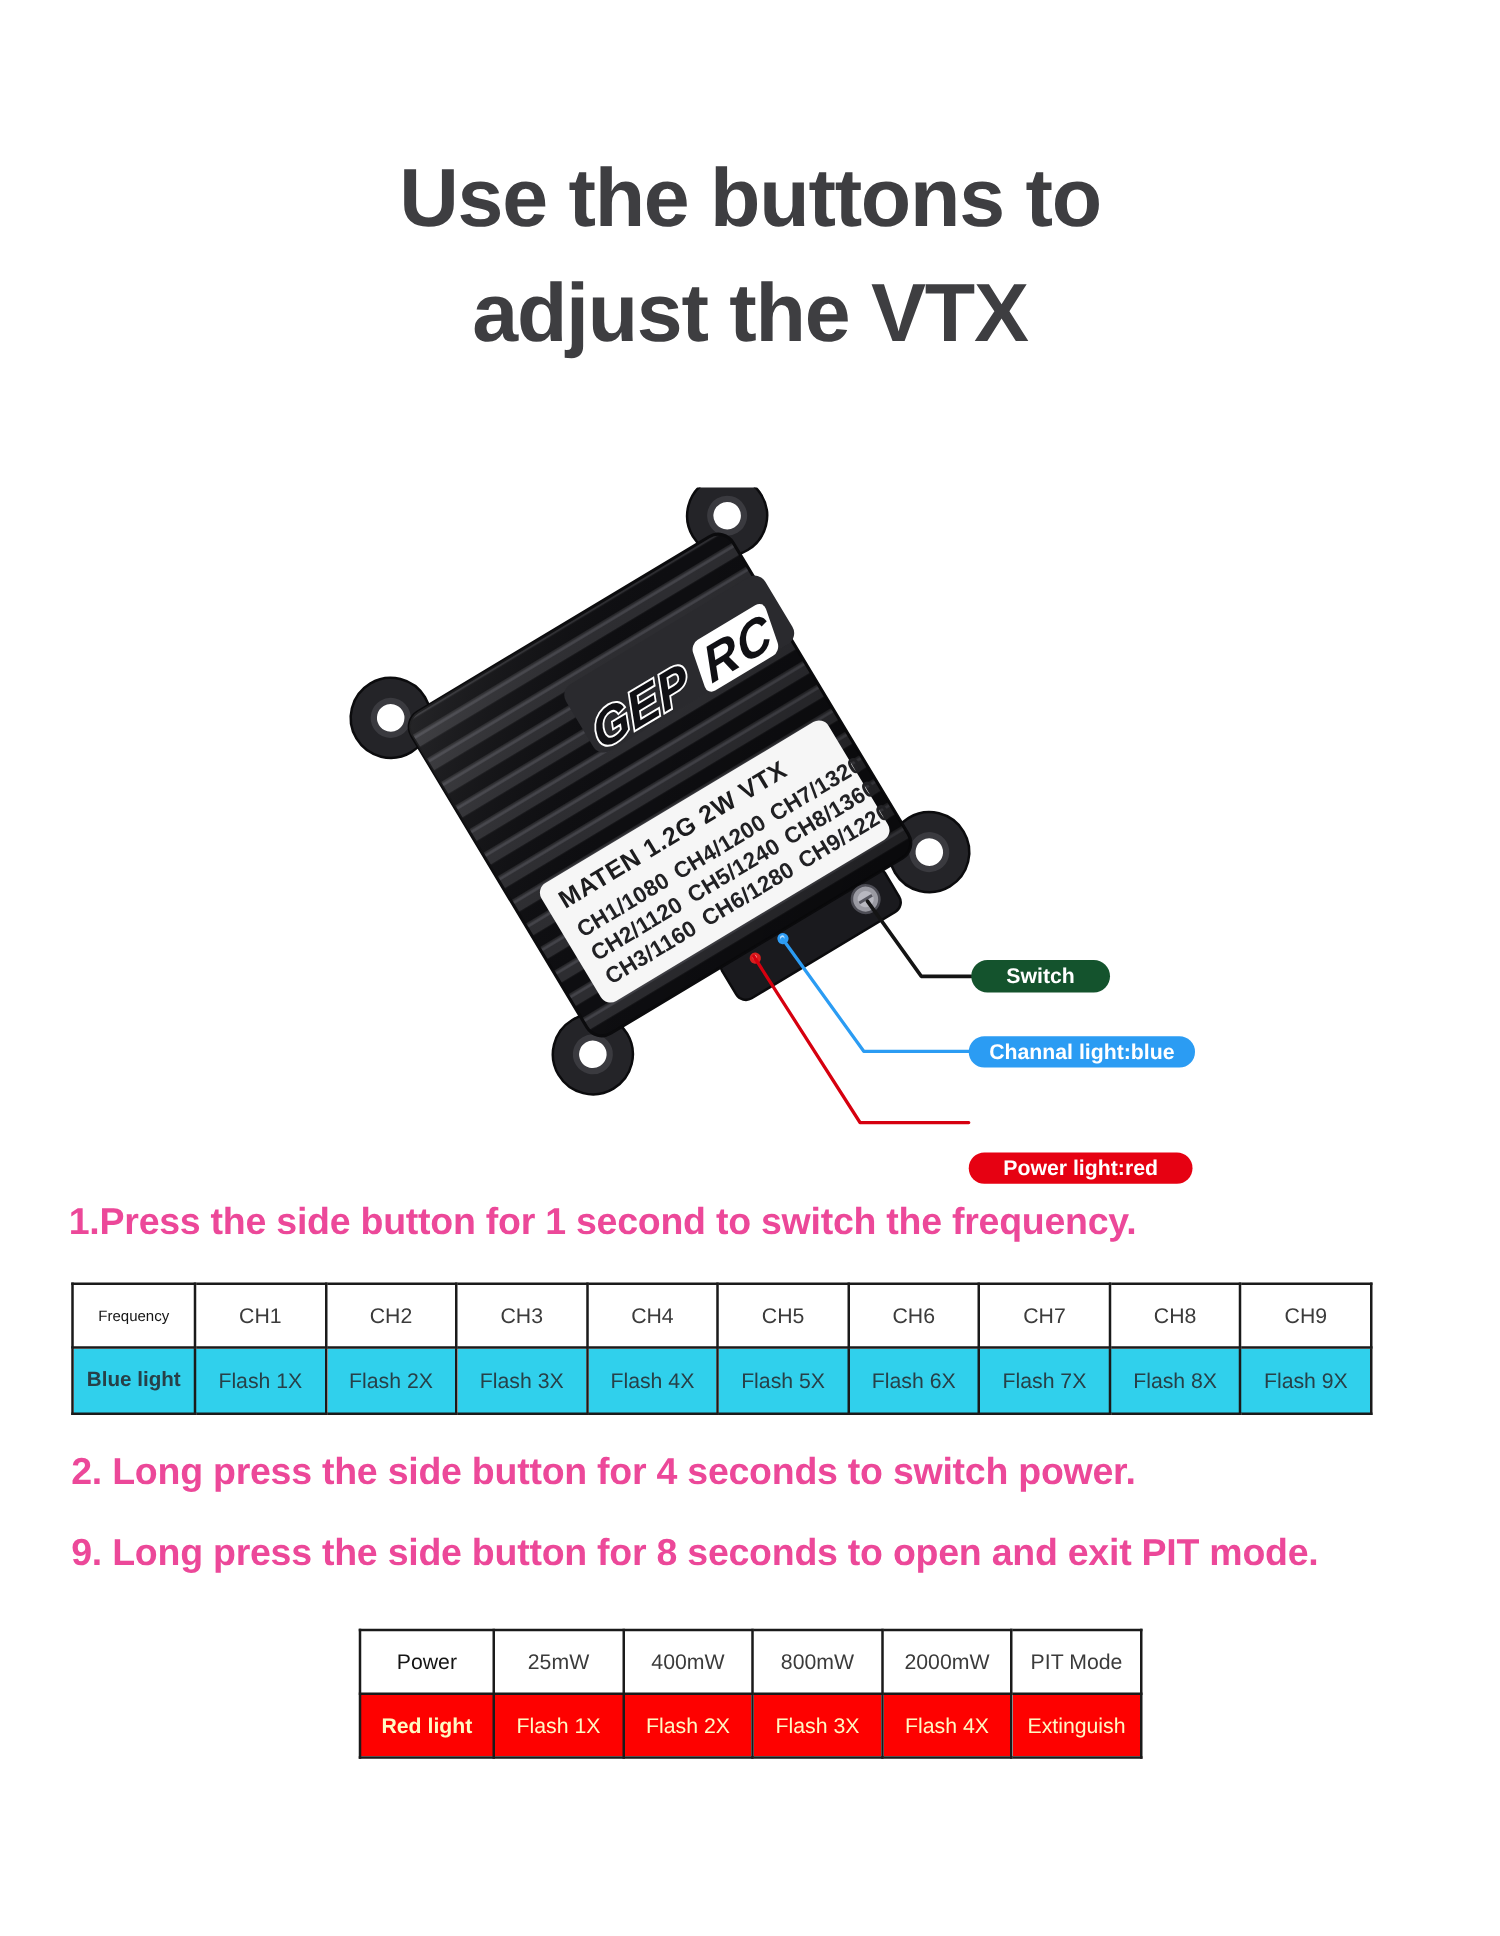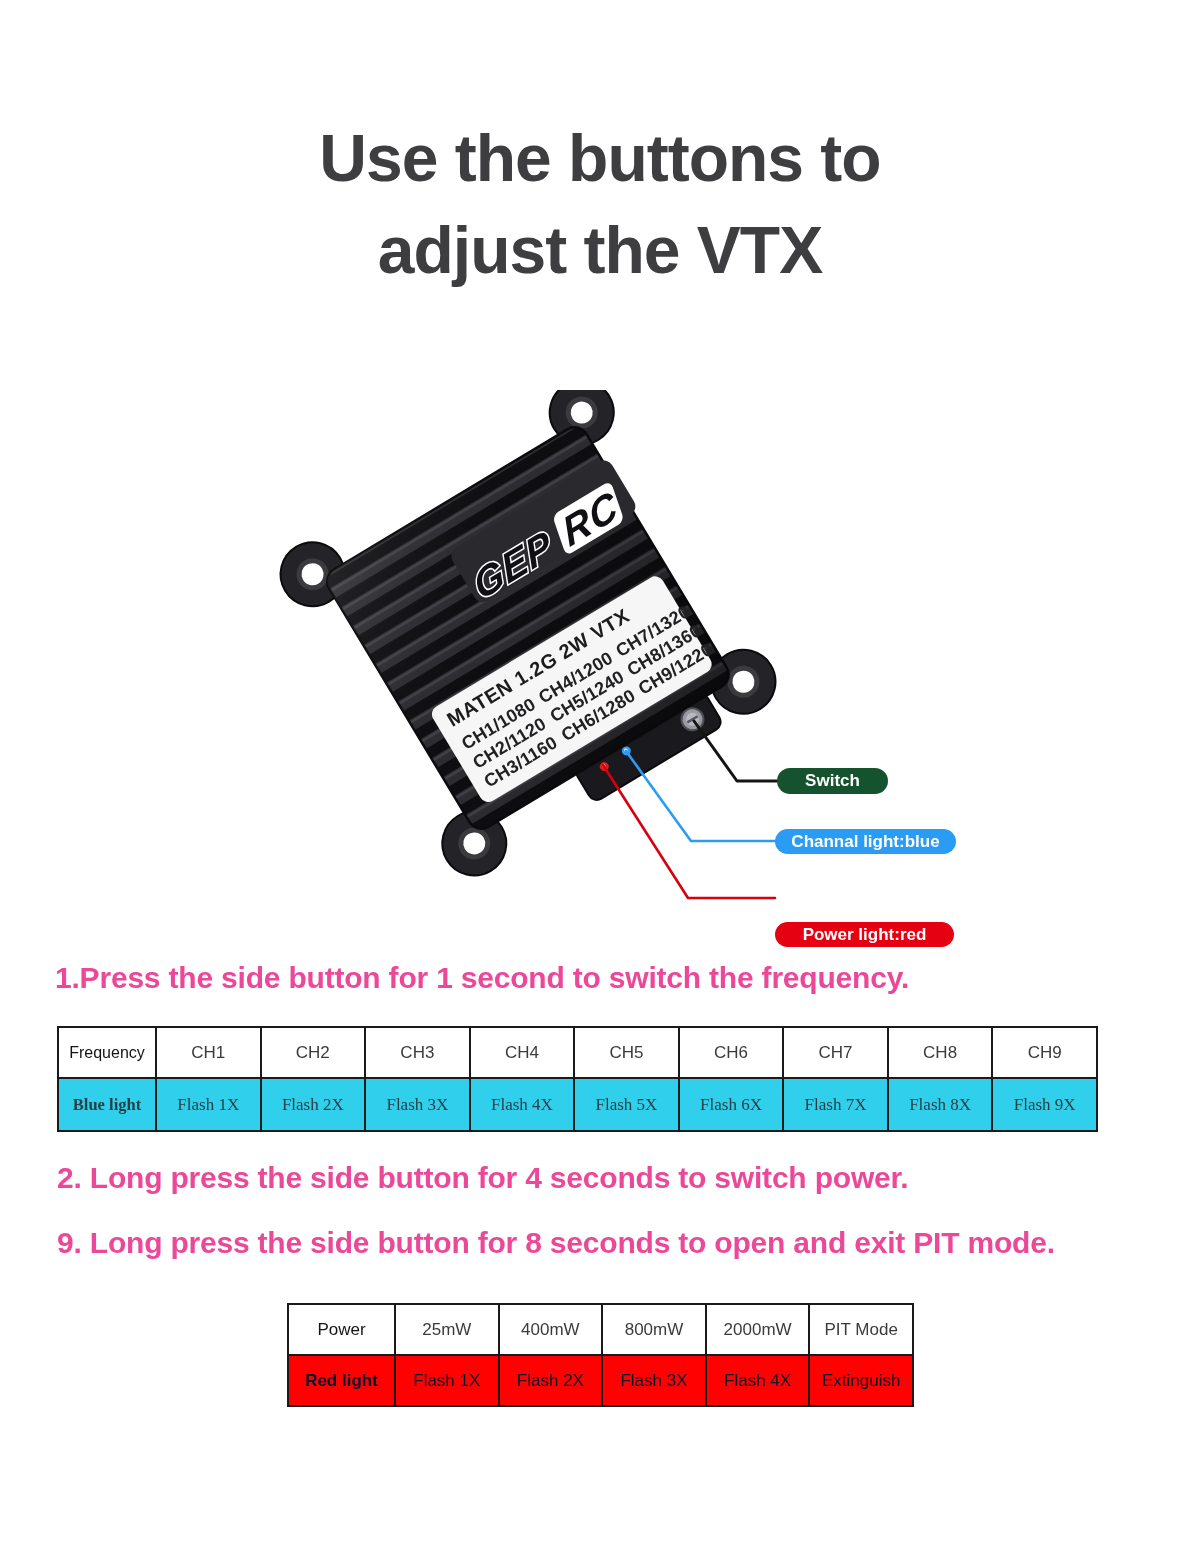--- a/index.html
+++ b/index.html
@@ -47,29 +47,29 @@
   
   table.tbl{position:absolute;border-collapse:collapse;table-layout:fixed;}
   table.tbl td{
     border:2px solid #1a1a1a;text-align:center;vertical-align:middle;
     font-size:17px;color:#3b3b3b;background:#fff;padding:0;
     overflow:hidden;
   }
   table.t1{left:57px;top:1026px;width:1041px;}
   table.t1 td:first-child{width:96px;}
   table.t1 tr.r-head{height:51px;}
-  table.t1 tr.r-val{height:53px;font-family:Liberation Serif, serif;}
+  table.t1 tr.r-val{height:53px;}
   table.t1 tr.r-val td{background:#30d0ec;color:#274048;}
-  table.t1 td.lbl-head{color:#141414;font-size:16px;}
+  table.t1 td.lbl-head{color:#141414;font-size:12px;}
   table.t1 td.lbl-val{color:#0e1d22;font-weight:700;font-size:16.5px;}
   table.t2{left:287px;top:1303px;width:627px;}
   table.t2 td:first-child{width:105px;}
   table.t2 tr.r-head{height:51px;}
   table.t2 tr.r-val{height:51px;}
-  table.t2 tr.r-val td{background:#fe0100;color:#0f172a;}
+  table.t2 tr.r-val td{background:#fe0100;color:#fef9c3;}
   table.t2 td.lbl-head{color:#141414;}
   table.t2 td.lbl-val{color:#150404;font-weight:700;}
 </style>
 </head>
 <body>
 
 <div class="page">
 
   <div class="title">
     <div>Use the buttons to</div>

